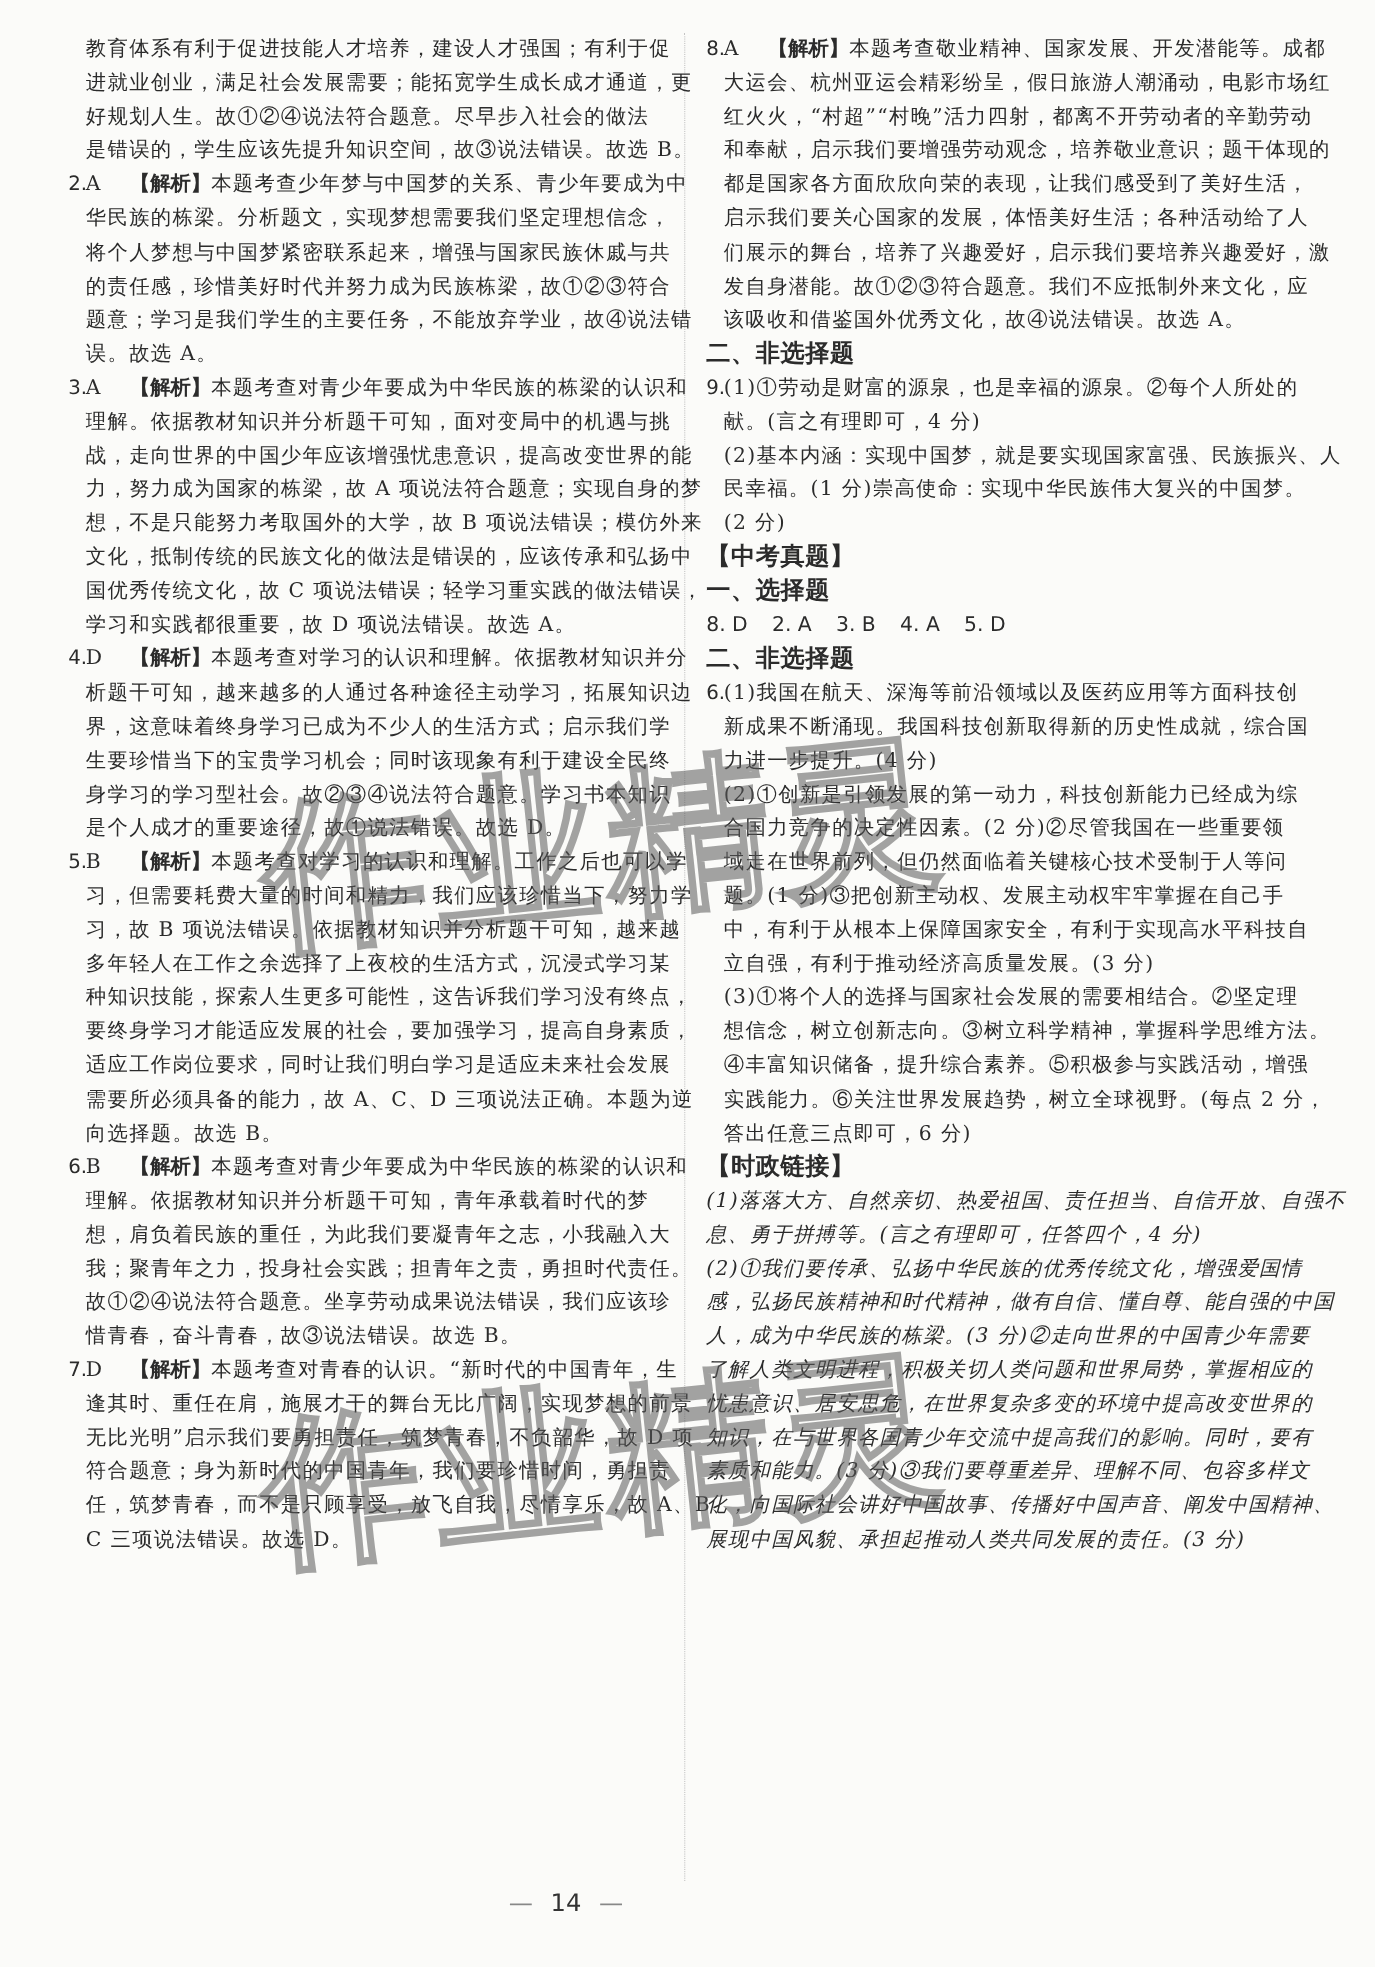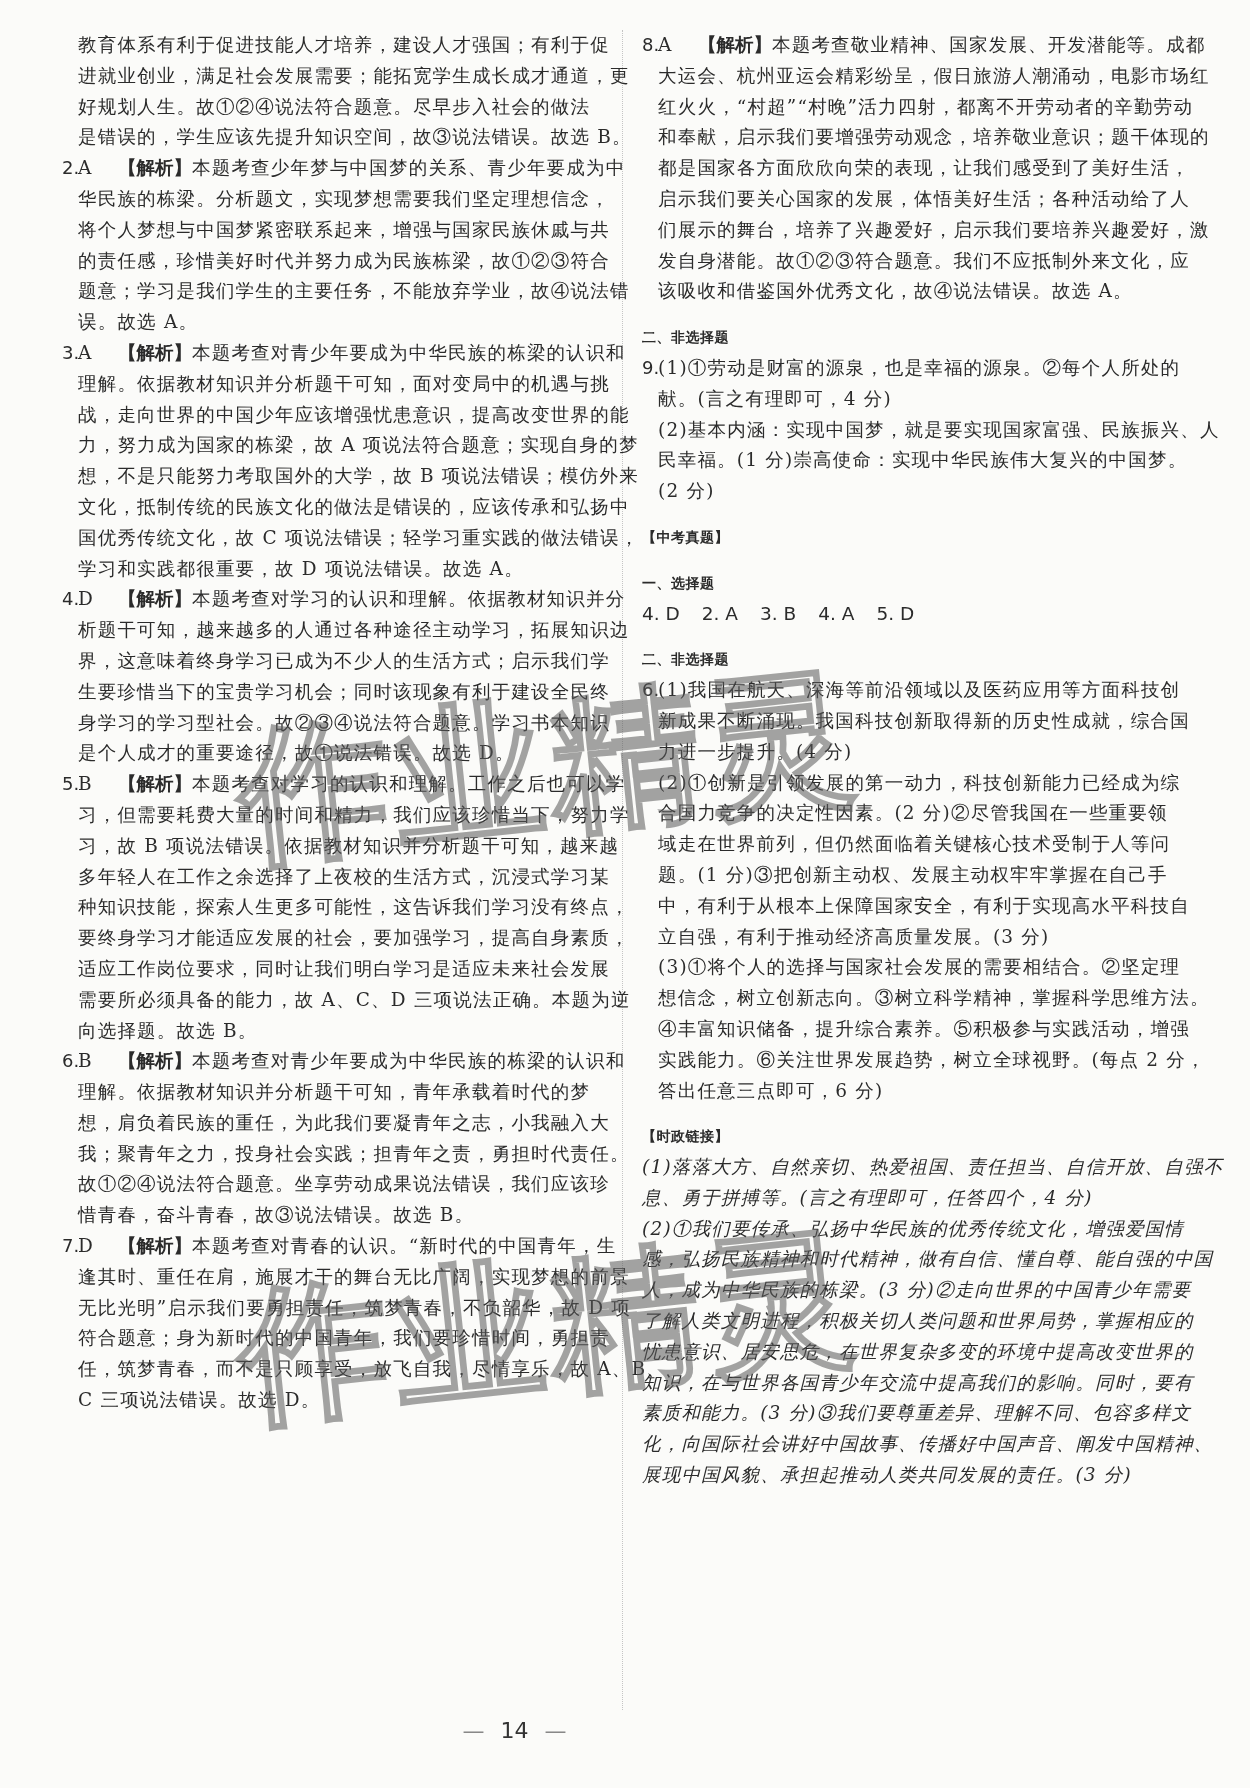--- a/index.html
+++ b/index.html
@@ -21,23 +21,22 @@
   .line.indent { padding-left: 16px; }
   .col-right .line.indent { padding-left: 16px; }
   .line.flush { padding-left: 0; font-style: italic; }
   .qnum {
     font-family: "DejaVu Sans", "Liberation Sans", sans-serif; font-size: 18px;
     margin-left: -16px; display: inline-block; width: 16px; letter-spacing: 0;
   }
   .ans { display: inline-block; width: 40px; letter-spacing: 0; }
   .tag { font-family: "DejaVu Sans", "Liberation Sans", sans-serif; font-weight: bold; letter-spacing: 0; }
   .heading {
-    font-family: "DejaVu Sans", "Liberation Sans", sans-serif; font-weight: bold; font-size: 14px;
+    font-family: "DejaVu Sans", "Liberation Sans", sans-serif; font-weight: bold; font-size: 22px;
     letter-spacing: 0.5px;
-    margin-top: 15px;
   }
   .choice-row { font-family: "DejaVu Sans", "Liberation Sans", sans-serif; letter-spacing: 0; }
   .choice-row span { margin-right: 22px; }
   .page-number {
     position: absolute; top: 1718px; left: 0; width: 1029px; text-align: center;
     font-family: "DejaVu Sans", "Liberation Sans", sans-serif; font-size: 22px; color: #333;
   }
   .page-number .dash { color: #888; margin: 0 16px; }
   .watermark {
     position: absolute; font-family: "DejaVu Sans", sans-serif; font-size: 150px; font-weight: bold;
@@ -107,21 +106,21 @@
     <div class="line indent">发自身潜能。故①②③符合题意。我们不应抵制外来文化，应</div>
     <div class="line indent">该吸收和借鉴国外优秀文化，故④说法错误。故选 A。</div>
     <div class="line heading">二、非选择题</div>
     <div class="line indent"><span class="qnum">9.</span><span>(1)①劳动是财富的源泉，也是幸福的源泉。②每个人所处的</span></div>
     <div class="line indent">献。(言之有理即可，4 分)</div>
     <div class="line indent">(2)基本内涵：实现中国梦，就是要实现国家富强、民族振兴、人</div>
     <div class="line indent">民幸福。(1 分)崇高使命：实现中华民族伟大复兴的中国梦。</div>
     <div class="line indent">(2 分)</div>
     <div class="line heading">【中考真题】</div>
     <div class="line heading">一、选择题</div>
-    <div class="line choice-row"><span>4. D</span><span>2. A</span><span>3. B</span><span>4. A</span><span>5. D</span></div>
+    <div class="line choice-row"><span>8. D</span><span>2. A</span><span>3. B</span><span>4. A</span><span>5. D</span></div>
     <div class="line heading">二、非选择题</div>
     <div class="line indent"><span class="qnum">6.</span><span>(1)我国在航天、深海等前沿领域以及医药应用等方面科技创</span></div>
     <div class="line indent">新成果不断涌现。我国科技创新取得新的历史性成就，综合国</div>
     <div class="line indent">力进一步提升。(4 分)</div>
     <div class="line indent">(2)①创新是引领发展的第一动力，科技创新能力已经成为综</div>
     <div class="line indent">合国力竞争的决定性因素。(2 分)②尽管我国在一些重要领</div>
     <div class="line indent">域走在世界前列，但仍然面临着关键核心技术受制于人等问</div>
     <div class="line indent">题。(1 分)③把创新主动权、发展主动权牢牢掌握在自己手</div>
     <div class="line indent">中，有利于从根本上保障国家安全，有利于实现高水平科技自</div>
     <div class="line indent">立自强，有利于推动经济高质量发展。(3 分)</div>

